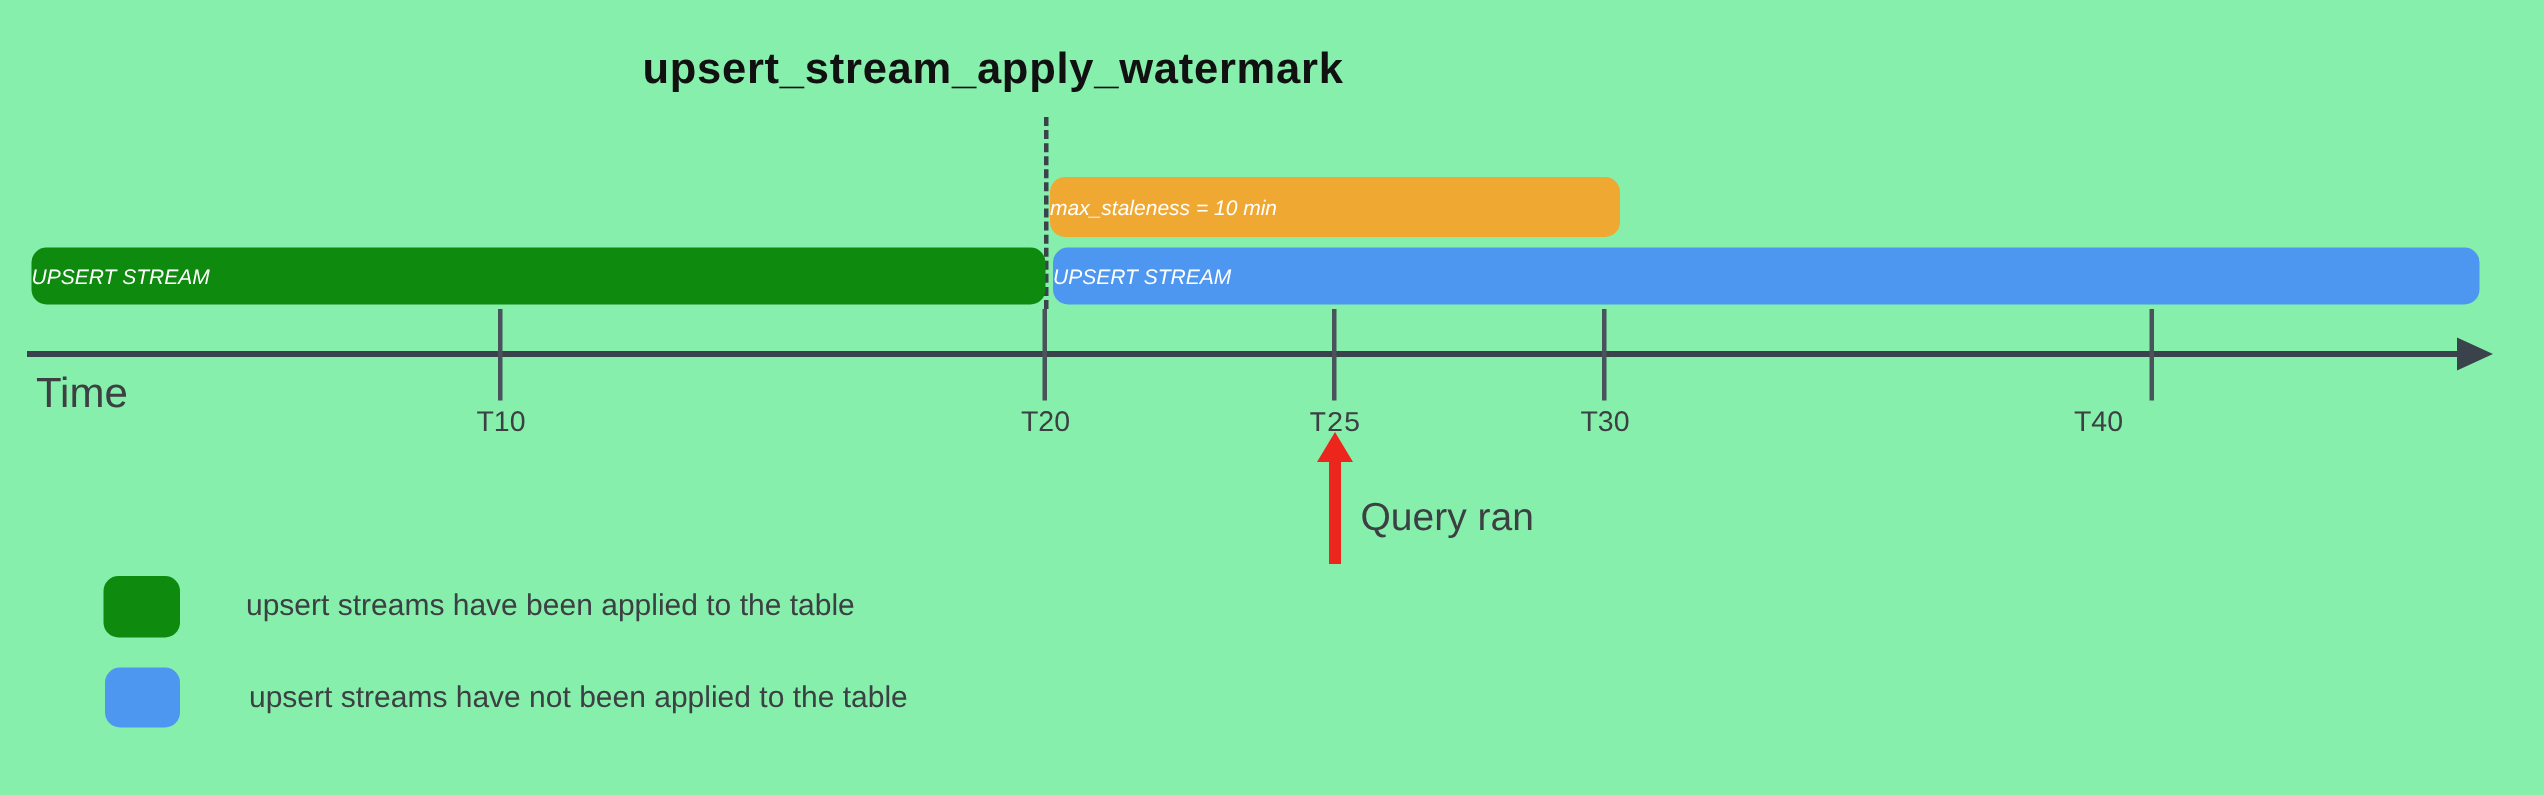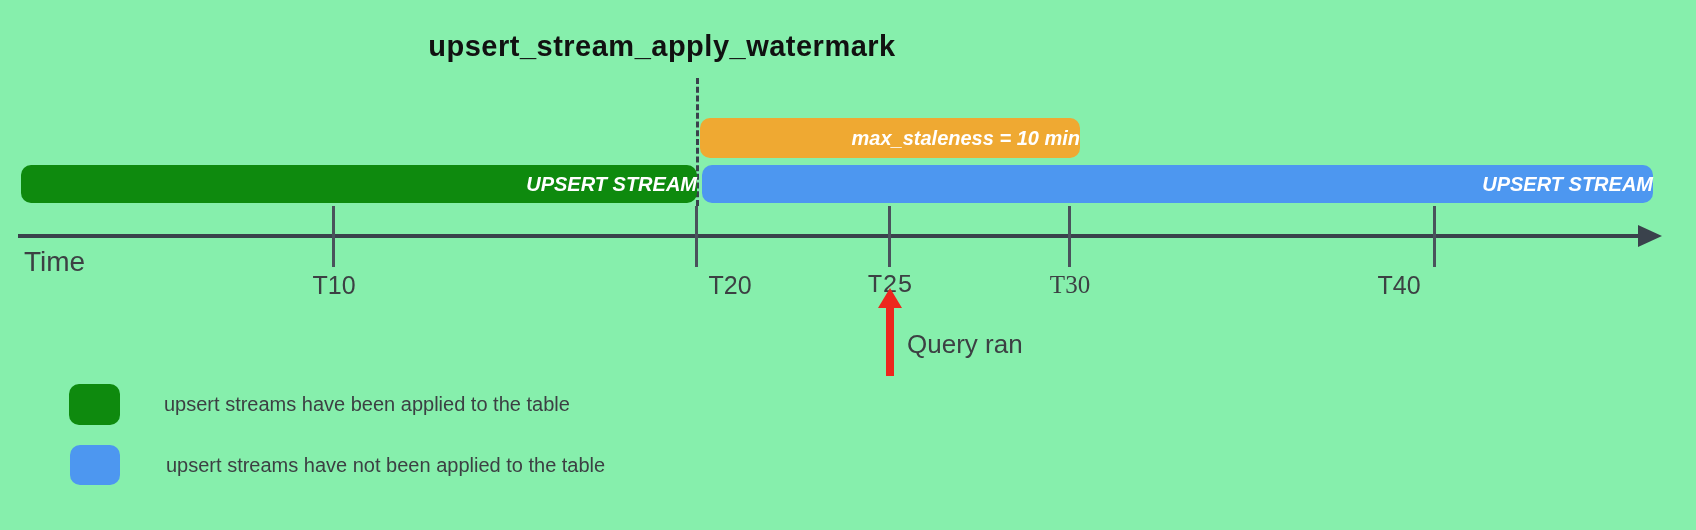--- a/index.html
+++ b/index.html
@@ -14,40 +14,40 @@
     font-size:29px; font-weight:bold; color:#111111; white-space:nowrap;
     letter-spacing:0.5px;
   }
 
   .watermark-line {
     left:696px; top:78px; height:128px; width:0;
     border-left:3px dashed var(--axis, #40474F);
   }
 
   .bar {
-    display:flex; align-items:center; justify-content:flex-end;
-    color:#ffffff; font-weight:bold; font-style:italic;
-    border-radius:10px; font-size:20px; white-space:nowrap;
+    display:flex; align-items:center; justify-content:flex-start;
+    color:#ffffff; font-weight:normal; font-style:italic;
+    border-radius:10px; font-size:14px; white-space:nowrap;
   }
   .bar-staleness { left:700px; top:118px; width:380px; height:40px; background:var(--orange, #EFA932); }
   .bar-applied   { left:21px;  top:165px; width:676px; height:38px; background:var(--green, #0E8A0E); }
   .bar-unapplied { left:702px; top:165px; width:951px; height:38px; background:var(--blue, #4D97F0); }
 
   .axis-line { left:18px; top:234px; width:1624px; height:4px; background:var(--axis, #3A424C); }
   .axis-arrowhead {
     left:1638px; top:225px; width:0; height:0;
     border-left:24px solid var(--axis, #3A424C);
     border-top:11px solid transparent; border-bottom:11px solid transparent;
   }
   .time-label { left:24px; top:246px; font-size:28px; color:var(--text, #3C4043); }
 
   .tick { top:206px; width:3px; height:61px; background:#4A525C; }
   .tick-label {
     top:271px; transform:translateX(-50%);
-    font-size:25px; color:var(--text, #3C4043); white-space:nowrap;
+    font-size:19px; color:var(--text, #3C4043); white-space:nowrap;
   }
 
   .query-arrow-shaft { left:886px; top:306px; width:8px; height:70px; background:var(--red, #ED261D); }
   .query-arrow-head {
     left:878px; top:288px; width:0; height:0;
     border-bottom:20px solid var(--red, #ED261D);
     border-left:12px solid transparent; border-right:12px solid transparent;
   }
   .query-label { left:907px; top:329px; font-size:26px; color:var(--text, #3C4043); }
 
@@ -84,23 +84,23 @@
   <div class="abs axis-arrowhead"></div>
   <div class="abs time-label">Time</div>
 
   <div class="abs tick" style="left:332px;"></div>
   <div class="abs tick" style="left:695px;"></div>
   <div class="abs tick" style="left:888px;"></div>
   <div class="abs tick" style="left:1068px;"></div>
   <div class="abs tick" style="left:1433px;"></div>
 
   <div class="abs tick-label" style="left:334px;">T10</div>
-  <div class="abs tick-label" style="left:730px;">T20</div>
+  <div class="abs tick-label" style="left:697px;">T20</div>
   <div class="abs tick-label" style="left:890px;font-family:Liberation Mono, monospace;">T25</div>
-  <div class="abs tick-label" style="left:1070px;font-family:Liberation Serif, serif;">T30</div>
+  <div class="abs tick-label" style="left:1070px;">T30</div>
   <div class="abs tick-label" style="left:1399px;">T40</div>
 
   <div class="abs query-arrow-head"></div>
   <div class="abs query-arrow-shaft"></div>
   <div class="abs query-label">Query ran</div>
 
   <div class="abs legend-item legend-item-unapplied">
     <div class="legend-swatch"></div>
     <div class="legend-label">upsert streams have not been applied to the table</div>
   </div>

